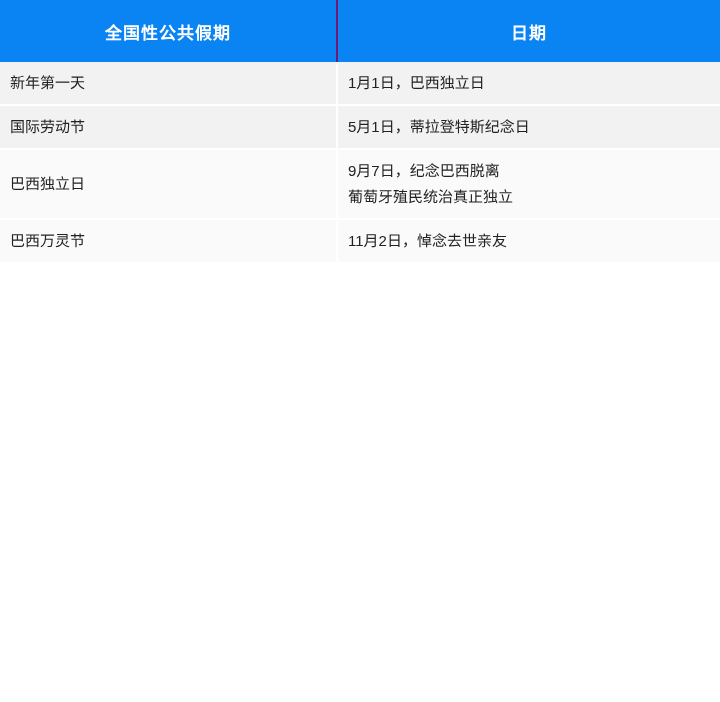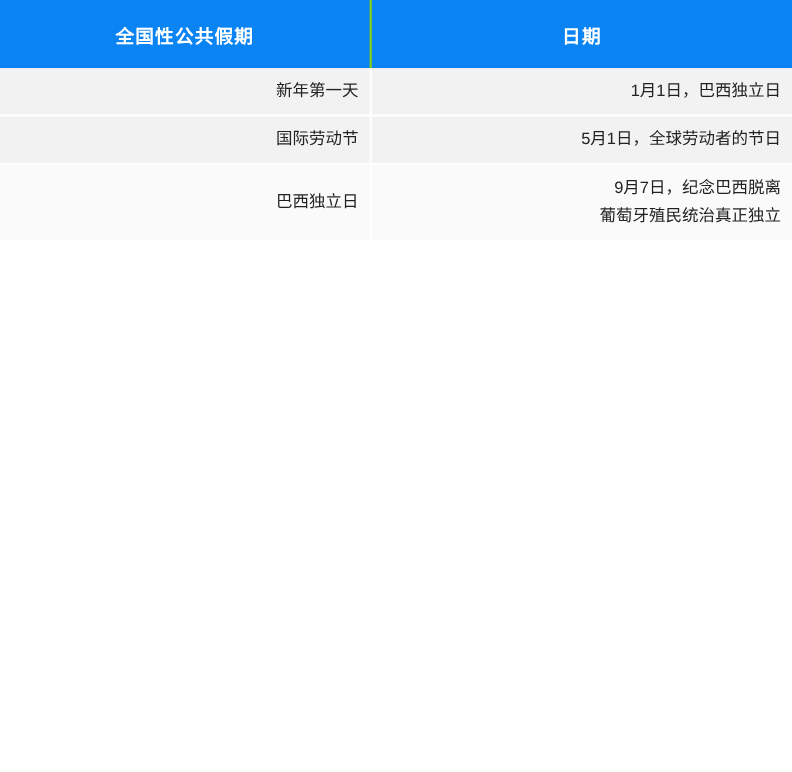--- a/index.html
+++ b/index.html
@@ -26,27 +26,27 @@
     color: #ffffff;
     font-size: 17px;
     font-weight: bold;
     height: 60px;
     letter-spacing: 1px;
     text-align: center;
     vertical-align: middle;
     border: none;
   }
   .holiday-table thead th.th-name {
-    border-right: 2px solid #84cc16;
+    border-right: 2px solid #701a75;
   }
 
   .holiday-table tbody td {
     font-size: 15px;
     color: #222222;
-    text-align: right;
+    text-align: left;
     vertical-align: middle;
     border-bottom: 2px solid #ffffff;
     border-right: 2px solid #ffffff;
     line-height: 26px;
     padding: 8px 10px;
   }
   .holiday-table tbody td:last-child {
     border-right: none;
   }
   .holiday-table tbody tr.row-even td {
@@ -76,24 +76,30 @@
   <tbody>
     <tr class="row-even">
       <td class="name-cell">新年第一天</td>
       <td class="date-cell">
         <span class="line">1月1日，巴西独立日</span>
       </td>
     </tr>
     <tr class="row-even">
       <td class="name-cell">国际劳动节</td>
       <td class="date-cell">
-        <span class="line">5月1日，全球劳动者的节日</span>
+        <span class="line">5月1日，蒂拉登特斯纪念日</span>
       </td>
     </tr>
     <tr class="row-odd">
       <td class="name-cell">巴西独立日</td>
       <td class="date-cell">
         <span class="line">9月7日，纪念巴西脱离</span>
         <span class="line">葡萄牙殖民统治真正独立</span>
       </td>
     </tr>
+    <tr class="row-odd">
+      <td class="name-cell">巴西万灵节</td>
+      <td class="date-cell">
+        <span class="line">11月2日，悼念去世亲友</span>
+      </td>
+    </tr>
   </tbody>
 </table>
 
 </body></html>

